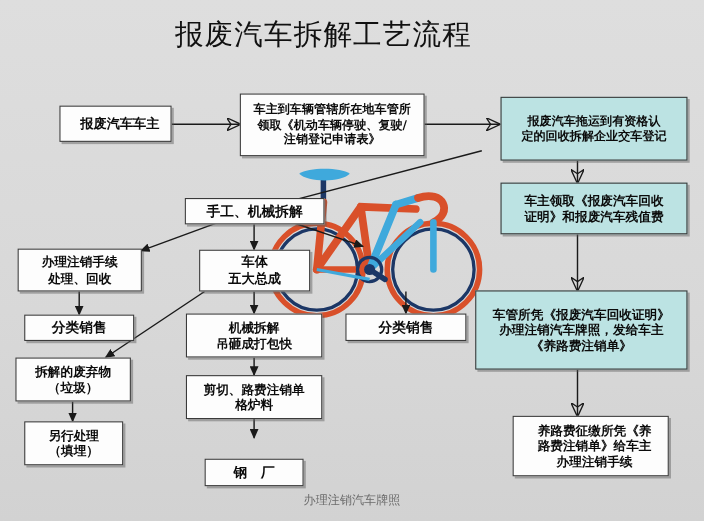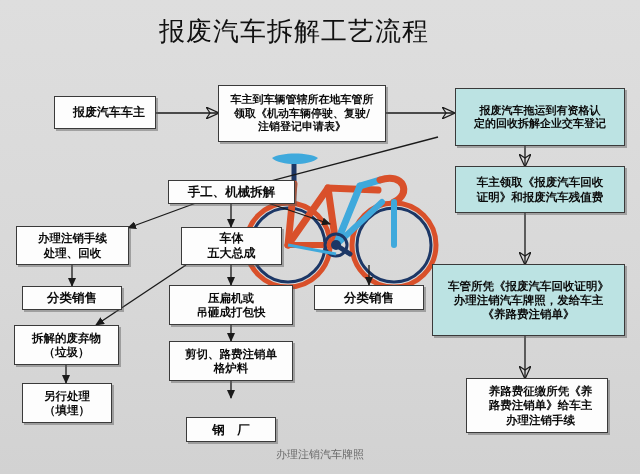--- a/index.html
+++ b/index.html
@@ -220,21 +220,21 @@
     <span class="txt">另行处理
 （填埋）</span>
   </div>
 
   <div class="node" style="left:181px;top:227px;width:101px;height:38px;font-size:12px;">
     <span class="txt">车体
 五大总成</span>
   </div>
 
   <div class="node" style="left:169px;top:285px;width:124px;height:40px;font-size:11.5px;">
-    <span class="txt">压扁机或
+    <span class="txt">机械拆解
 吊砸成打包快</span>
   </div>
 
   <div class="node" style="left:169px;top:341px;width:124px;height:40px;font-size:11.5px;">
     <span class="txt">剪切、路费注销单
 格炉料</span>
   </div>
 
   <div class="node" style="left:186px;top:398px;width:90px;height:25px;font-size:12.5px;margin-top:19px;">
     <span class="txt">钢　厂</span>

